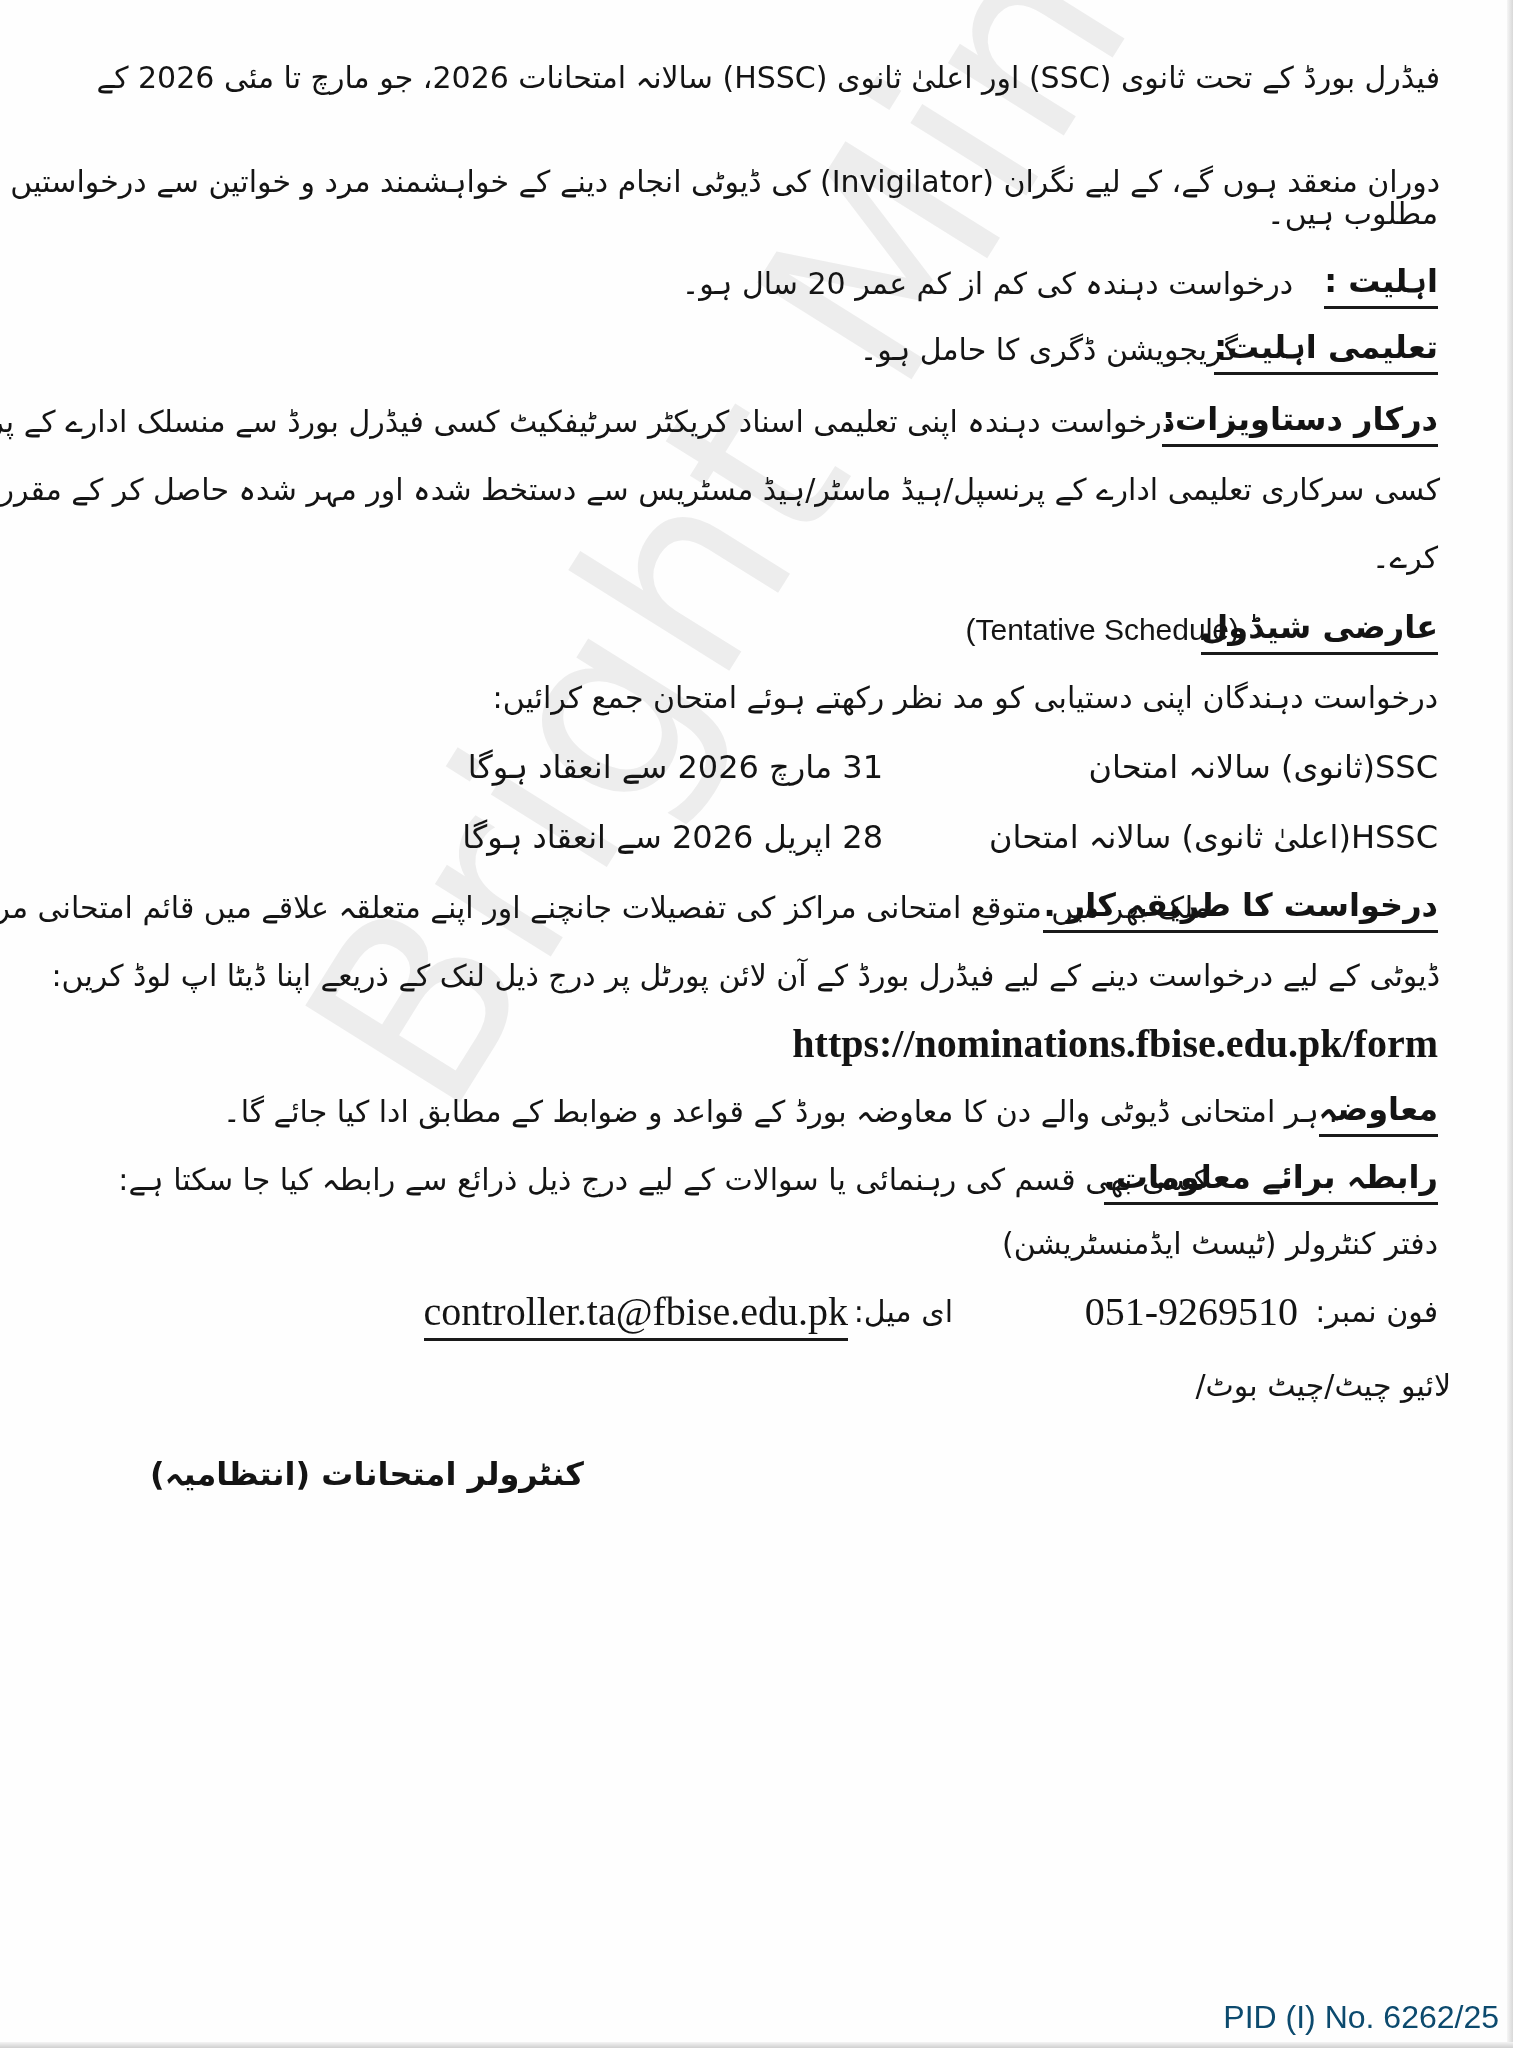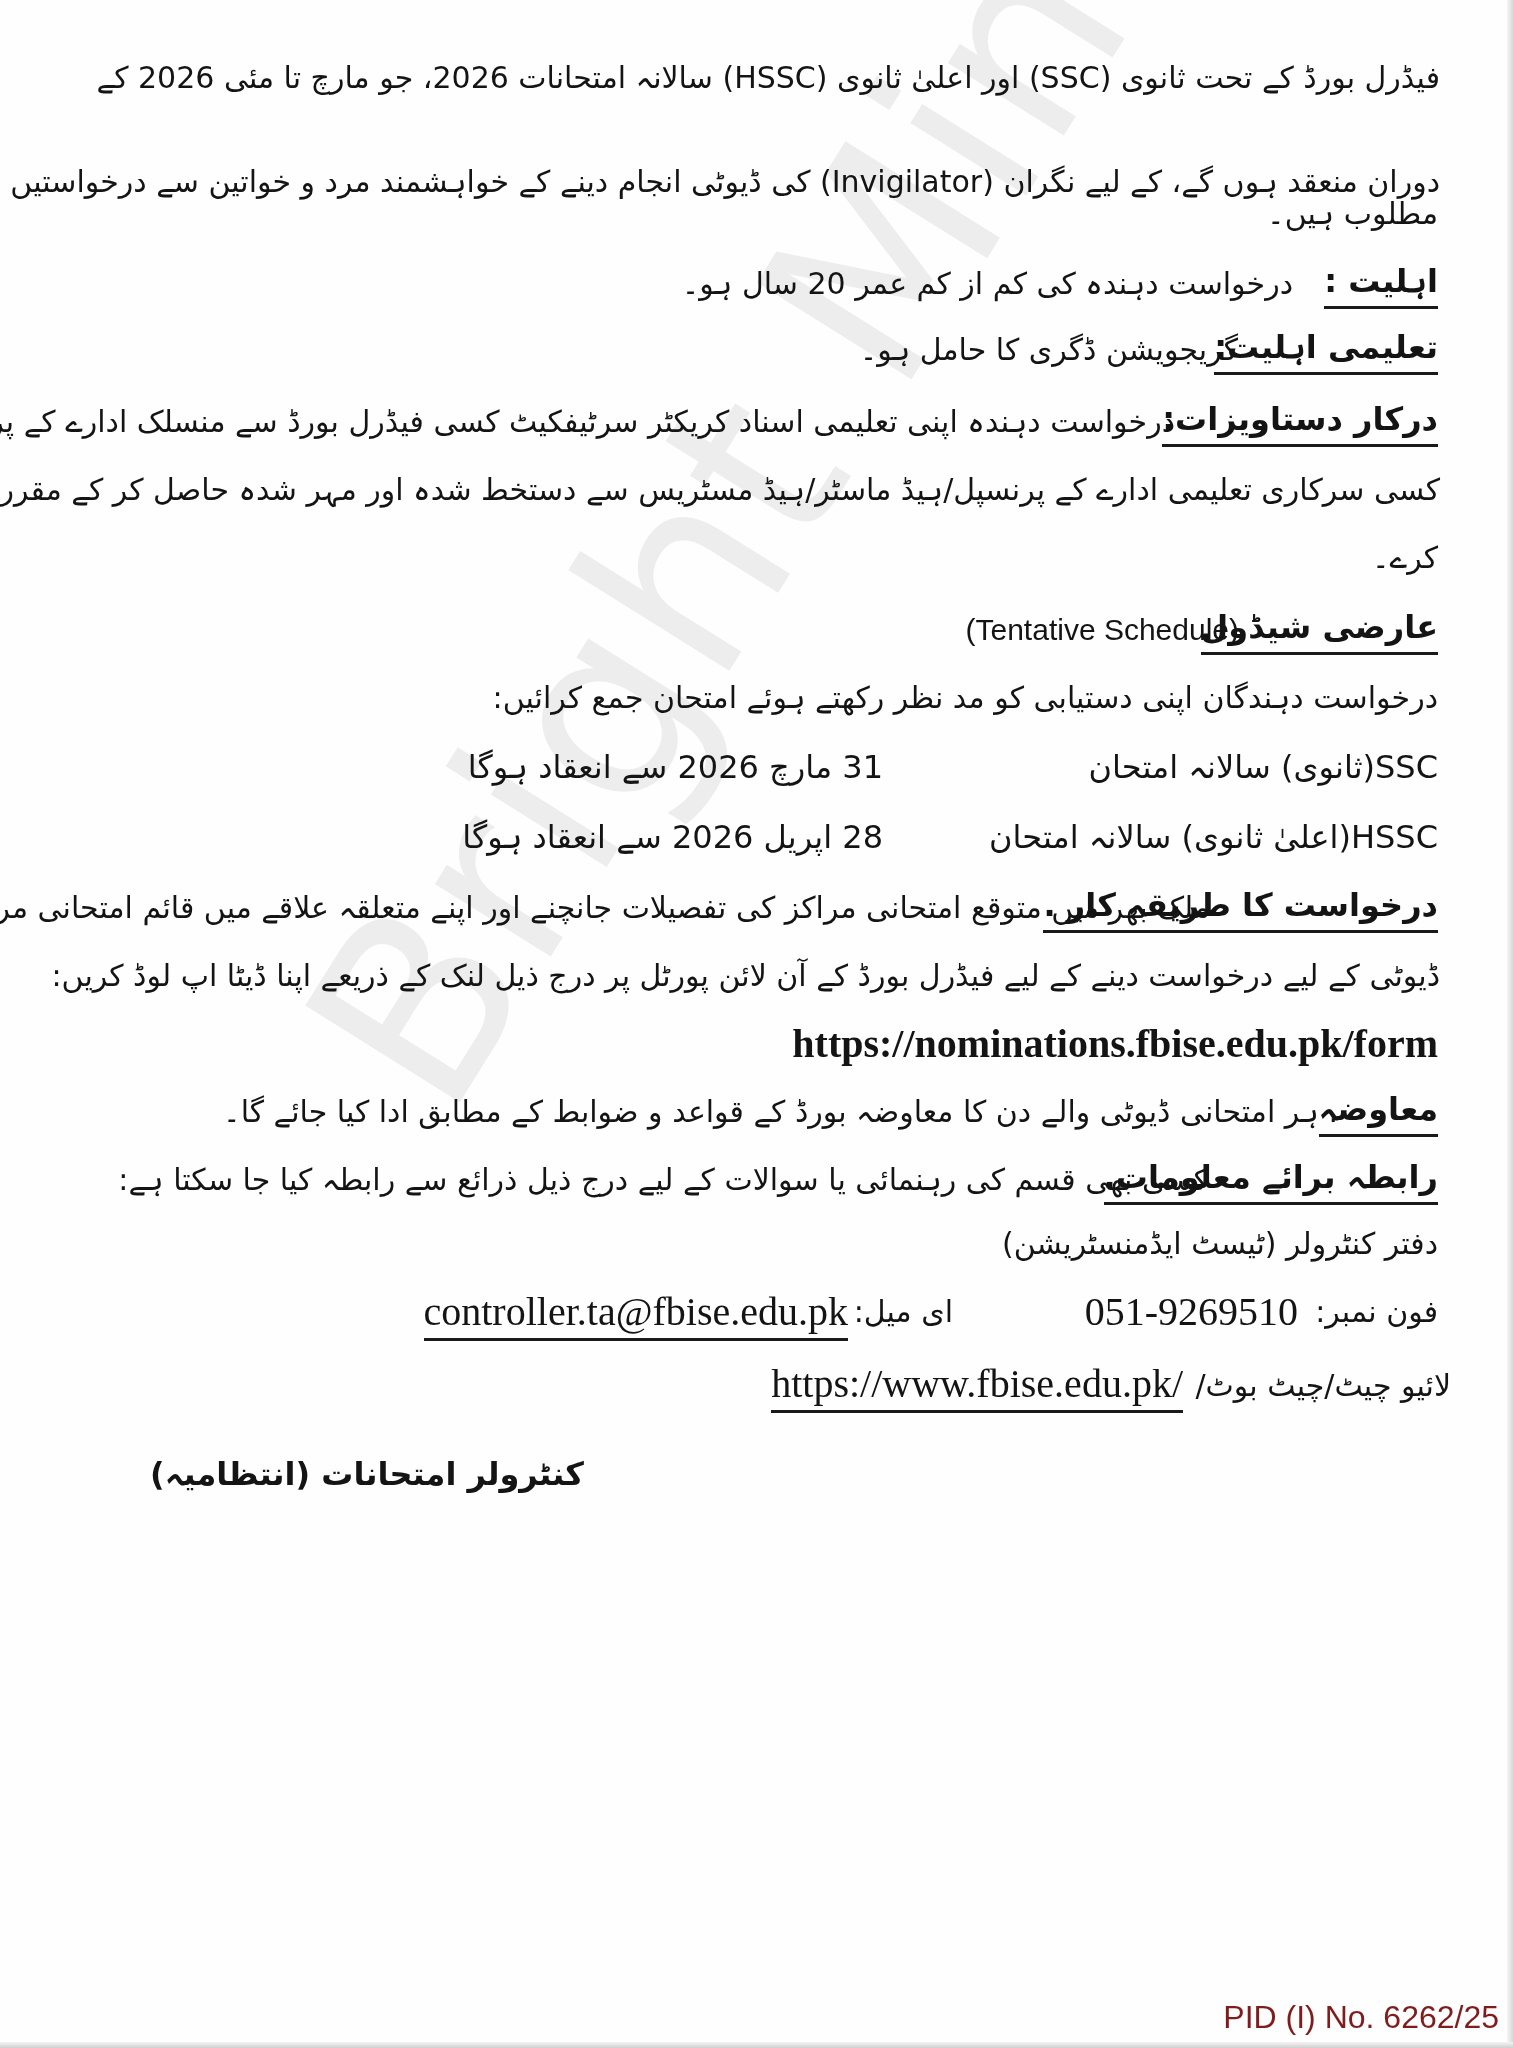--- a/index.html
+++ b/index.html
@@ -34,21 +34,21 @@
   .heading {
     font-weight: bold; font-size: 32px;
     border-bottom: 3px solid #1a1a1a; padding-bottom: 6px;
   }
   .en { direction: ltr; unicode-bidi: embed; font-family: "Liberation Serif", serif; }
   .en-sans { font-family: "Liberation Sans", sans-serif; }
   .url { font-family: "Liberation Serif", serif; font-size: 40px; direction: ltr; }
   .u { border-bottom: 3px solid #1a1a1a; padding-bottom: 2px; margin-left: 31px; }
   .pid {
     position: absolute; right: 14px; bottom: 12px;
-    font-family: "Liberation Sans", sans-serif; font-size: 32px; color: #7f1d1d;
+    font-family: "Liberation Sans", sans-serif; font-size: 32px; color: #0c4a6e;
   }
 </style>
 </head>
 <body>
 
 <div class="page">
 
   <div class="watermark">Bright Minds</div>
 
   <div class="line just" style="top:60px; left:150px; width:1290px;">فیڈرل بورڈ کے تحت ثانوی (SSC) اور اعلیٰ ثانوی (HSSC) سالانہ امتحانات 2026، جو مارچ تا مئی 2026 کے</div>
@@ -86,21 +86,20 @@
   <div class="line heading" style="top:1158px; right:75px;">رابطہ برائے معلومات.</div>
   <div class="line" style="top:1162px; right:305px;">کسی بھی قسم کی رہنمائی یا سوالات کے لیے درج ذیل ذرائع سے رابطہ کیا جا سکتا ہے:</div>
   <div class="line" style="top:1226px; right:75px;">دفتر کنٹرولر (ٹیسٹ ایڈمنسٹریشن)</div>
 
   <div class="line" style="top:1294px; right:75px;">فون نمبر:</div>
   <div class="line url" style="top:1288px; right:215px;">051-9269510</div>
   <div class="line" style="top:1294px; right:560px;">ای میل:</div>
   <div class="line url u" style="top:1288px; right:665px;">controller.ta@fbise.edu.pk</div>
 
   <div class="line" style="top:1368px; right:62px;">لائیو چیٹ/چیٹ بوٹ/</div>
-  <div class="line url u" style="top:1360px; right:330px;">https://www.fbise.edu.pk/</div>
 
   <div class="line" style="top:1455px; left:150px; font-weight:bold; font-size:32px;">کنٹرولر امتحانات (انتظامیہ)</div>
 
   <div class="pid">PID (I) No. 6262/25</div>
 
   <div class="edge-right"></div>
   <div class="edge-bottom"></div>
 </div>
 
 </body></html>

